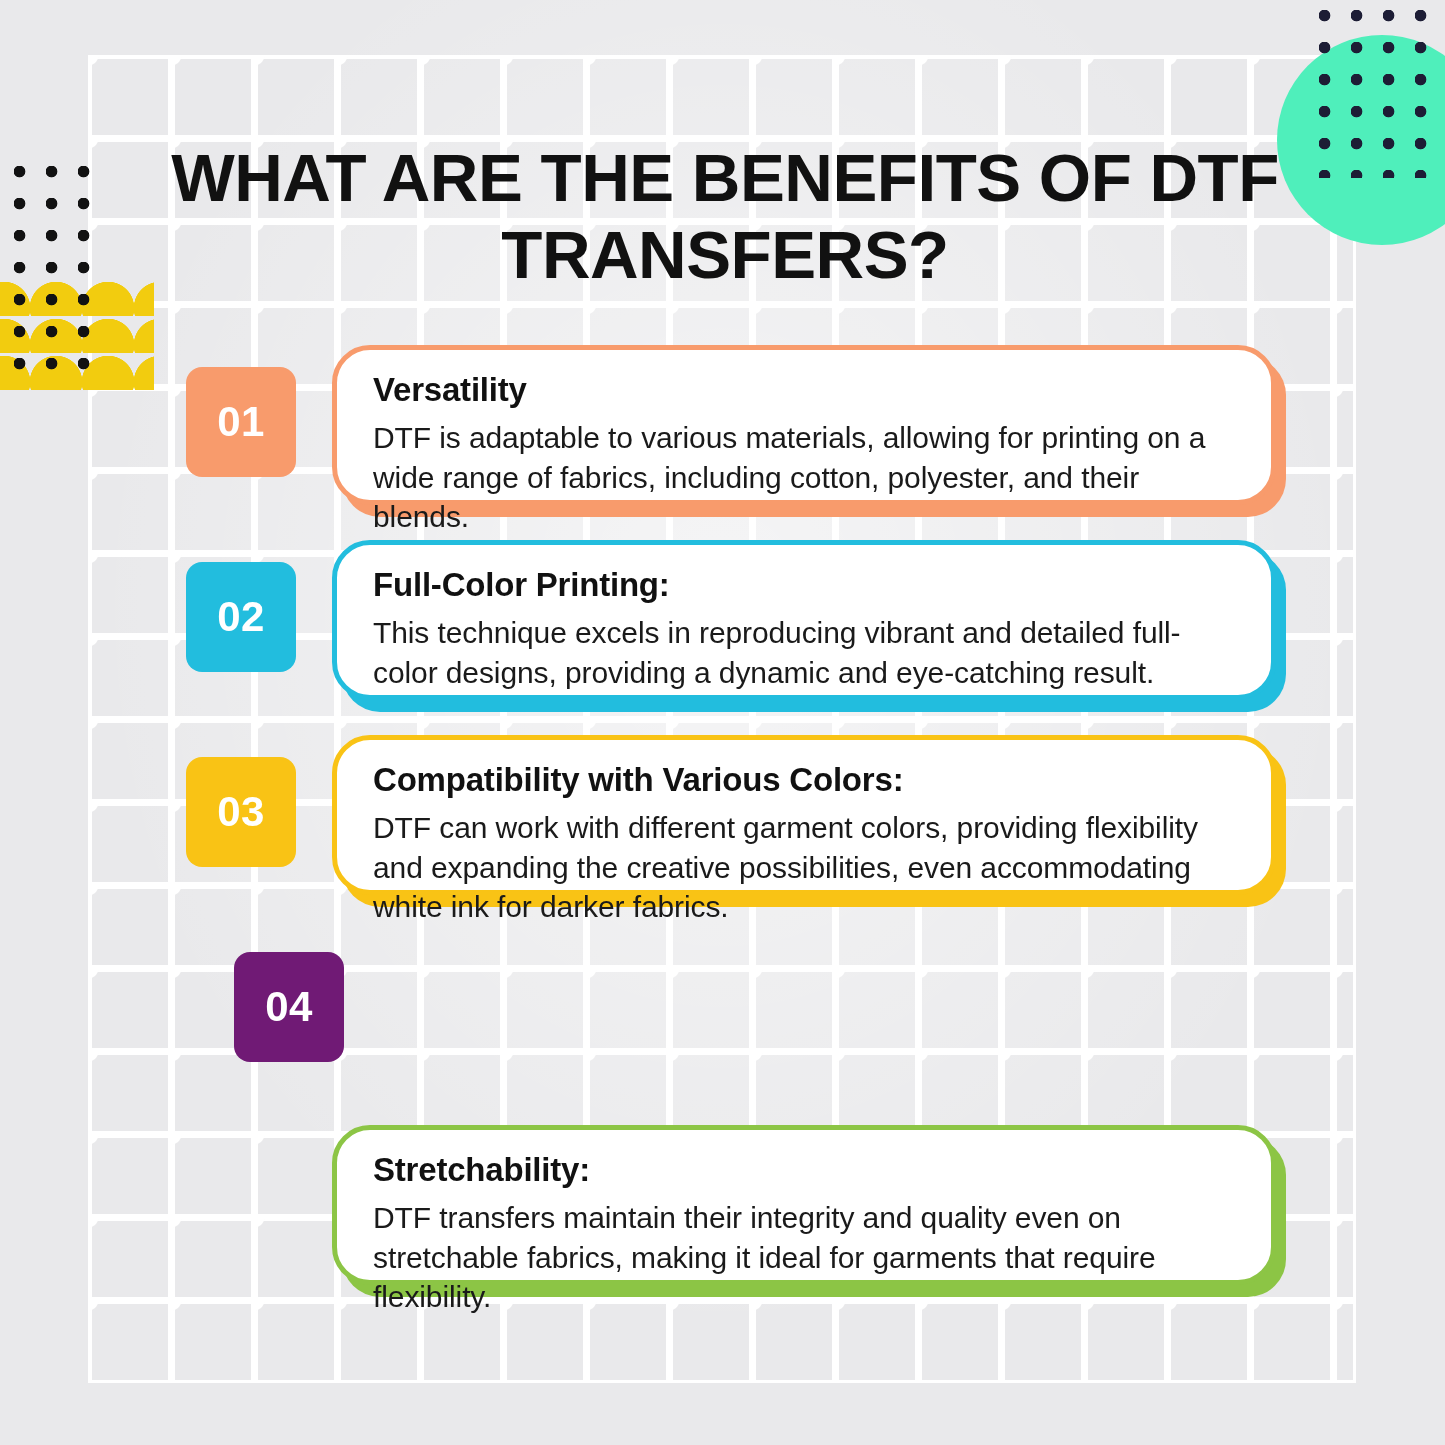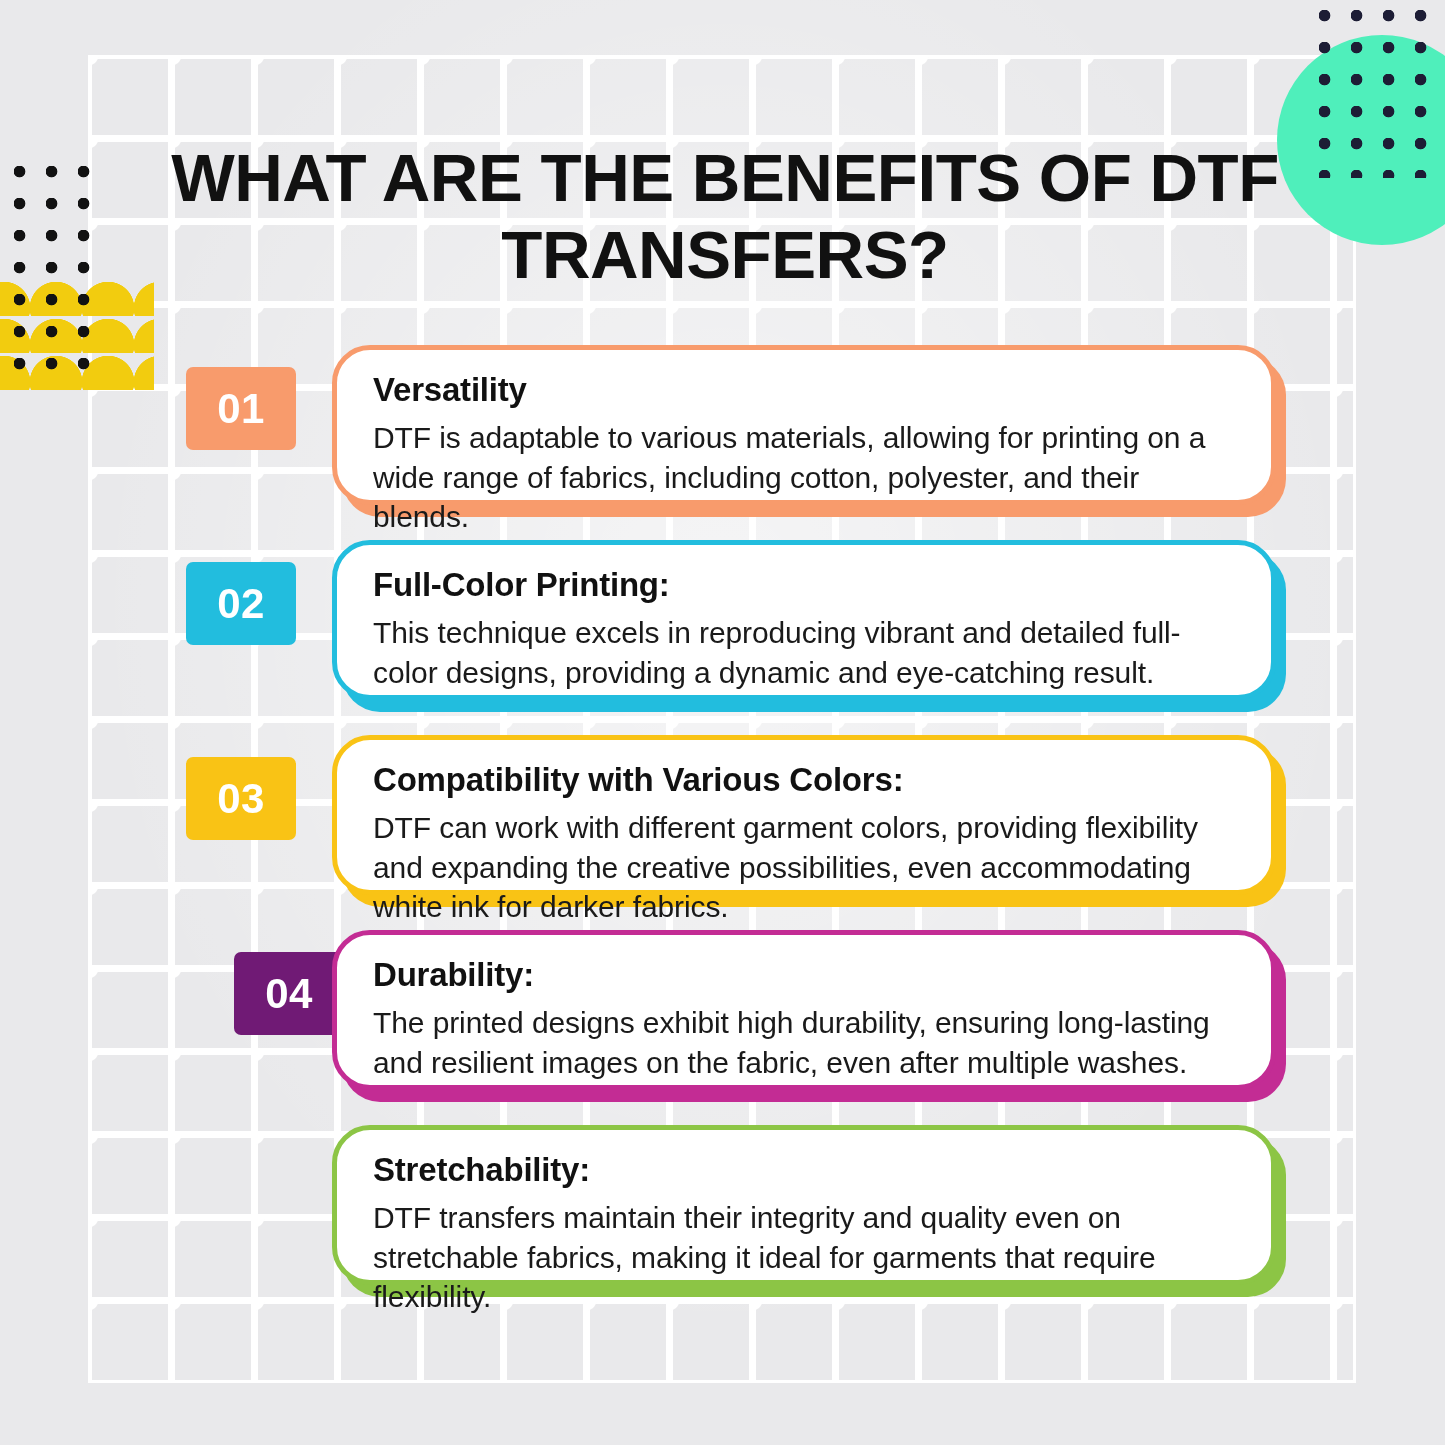--- a/index.html
+++ b/index.html
@@ -102,22 +102,22 @@
     width:1090px;
   }
   .row{
     position:relative;
     height:165px;
     margin-bottom:30px;
   }
   .badge{
     position:absolute;
     left:0; top:22px;
-    width:110px;height:83px;
-    border-radius:7px;
+    width:110px;height:110px;
+    border-radius:16px;
     display:flex;align-items:center;justify-content:center;
     color:#ffffff;
     font-size:42px;
     font-weight:bold;
     letter-spacing:0.5px;
     z-index:2;
   }
   .card-wrap{
     position:absolute;
     left:146px; right:0; top:0;
@@ -218,27 +218,20 @@
           <div class="card-title">Compatibility with Various Colors:</div>
           <div class="card-desc">DTF can work with different garment colors, providing flexibility and expanding the creative possibilities, even accommodating white ink for darker fabrics.</div>
         </div>
       </div>
     </div>
 
     <div class="row">
       <div class="badge" style="background: #701a75; margin-left: 48px;">
         <span>04</span>
       </div>
-      <div class="card-wrap">
-        <div class="card-shadow" style="background: rgb(195, 44, 148);"></div>
-        <div class="card" style="border-color: rgb(195, 44, 148);">
-          <div class="card-title">Durability:</div>
-          <div class="card-desc">The printed designs exhibit high durability, ensuring long-lasting and resilient images on the fabric, even after multiple washes.</div>
-        </div>
-      </div>
     </div>
 
     <div class="row">
       <div class="card-wrap">
         <div class="card-shadow" style="background: rgb(140, 197, 69);"></div>
         <div class="card" style="border-color: rgb(140, 197, 69);">
           <div class="card-title">Stretchability:</div>
           <div class="card-desc">DTF transfers maintain their integrity and quality even on stretchable fabrics, making it ideal for garments that require flexibility.</div>
         </div>
       </div>

